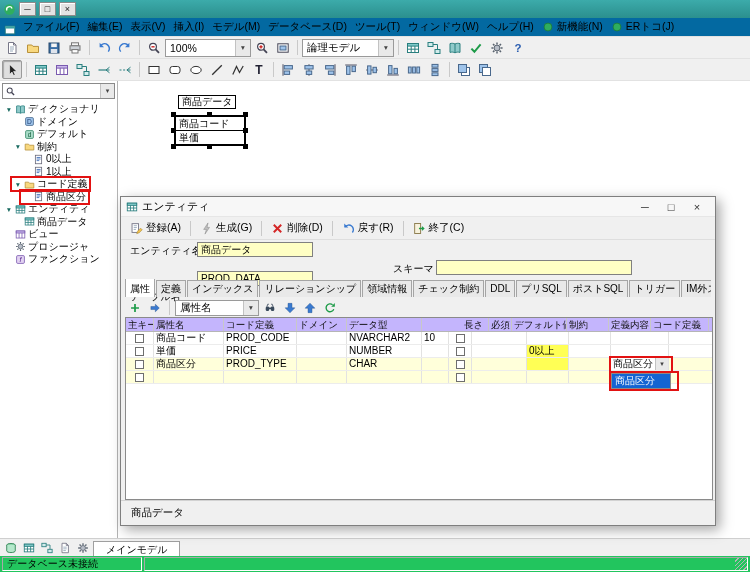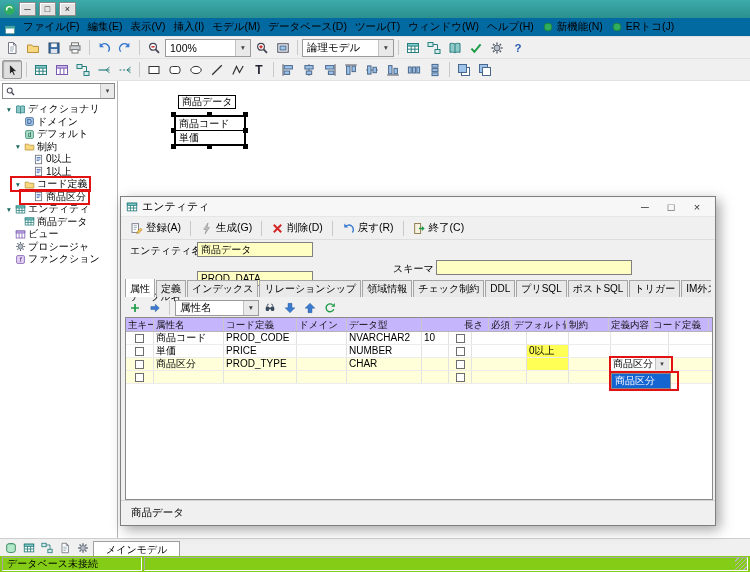--- a/index.html
+++ b/index.html
@@ -95,21 +95,21 @@
 #red-combo{left:483px;top:38px;width:64px;height:17px;}
 #red-list{left:483px;top:53px;width:70px;height:20px;}
 .dlg-footer{position:absolute;left:0;right:0;top:303px;height:25px;background:#f0f0f0;border-top:1px solid #d2d2d2;display:flex;align-items:center;padding-left:10px;font-size:10.5px;}
 
 
 .bottombar{position:absolute;left:0;top:538px;width:750px;height:18px;background:#f0f0f0;border-top:1px solid #cfcfcf;display:flex;align-items:center;}
 #bottom-icons{display:flex;align-items:center;padding:0 2px;gap:1px;}
 .bbtn{width:17px;height:15px;display:flex;align-items:center;justify-content:center;flex:none;}
 .bbtn .icon svg{width:12px;height:12px;}
 .doc-tab{height:16px;margin-top:2px;background:#fff;border:1px solid #9f9f9f;border-bottom:none;padding:1px 12px 0;font-size:10px;}
-.statusbar{position:absolute;left:0;top:556px;width:750px;height:16px;background:#84cc16;display:flex;gap:2px;padding:1px 2px;}
+.statusbar{position:absolute;left:0;top:556px;width:750px;height:16px;background:#22c55e;display:flex;gap:2px;padding:1px 2px;}
 .status-cell{width:140px;border:1px solid;border-color:#a8a8a8 #fff #fff #a8a8a8;font-size:10px;line-height:12px;padding:0 4px;white-space:nowrap;}
 .status-fill{flex:1;border:1px solid;border-color:#a8a8a8 #fff #fff #a8a8a8;position:relative;}
 .grip{position:absolute;right:0;bottom:0;width:12px;height:12px;background:repeating-linear-gradient(135deg,transparent,transparent 2px,#b5b5b5 2px,#b5b5b5 3px);}
 </style>
 </head>
 <body>
 
 <div class="titlebar">
   <span class="icon" id="app-icon-slot">
       <svg viewBox="0 0 14 14" xmlns="http://www.w3.org/2000/svg">

